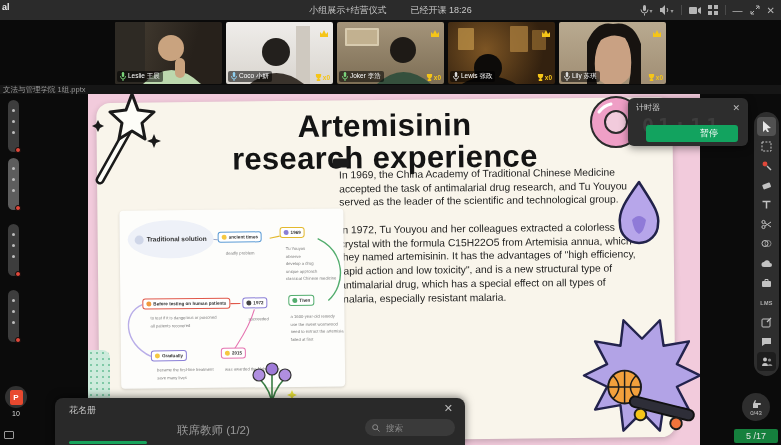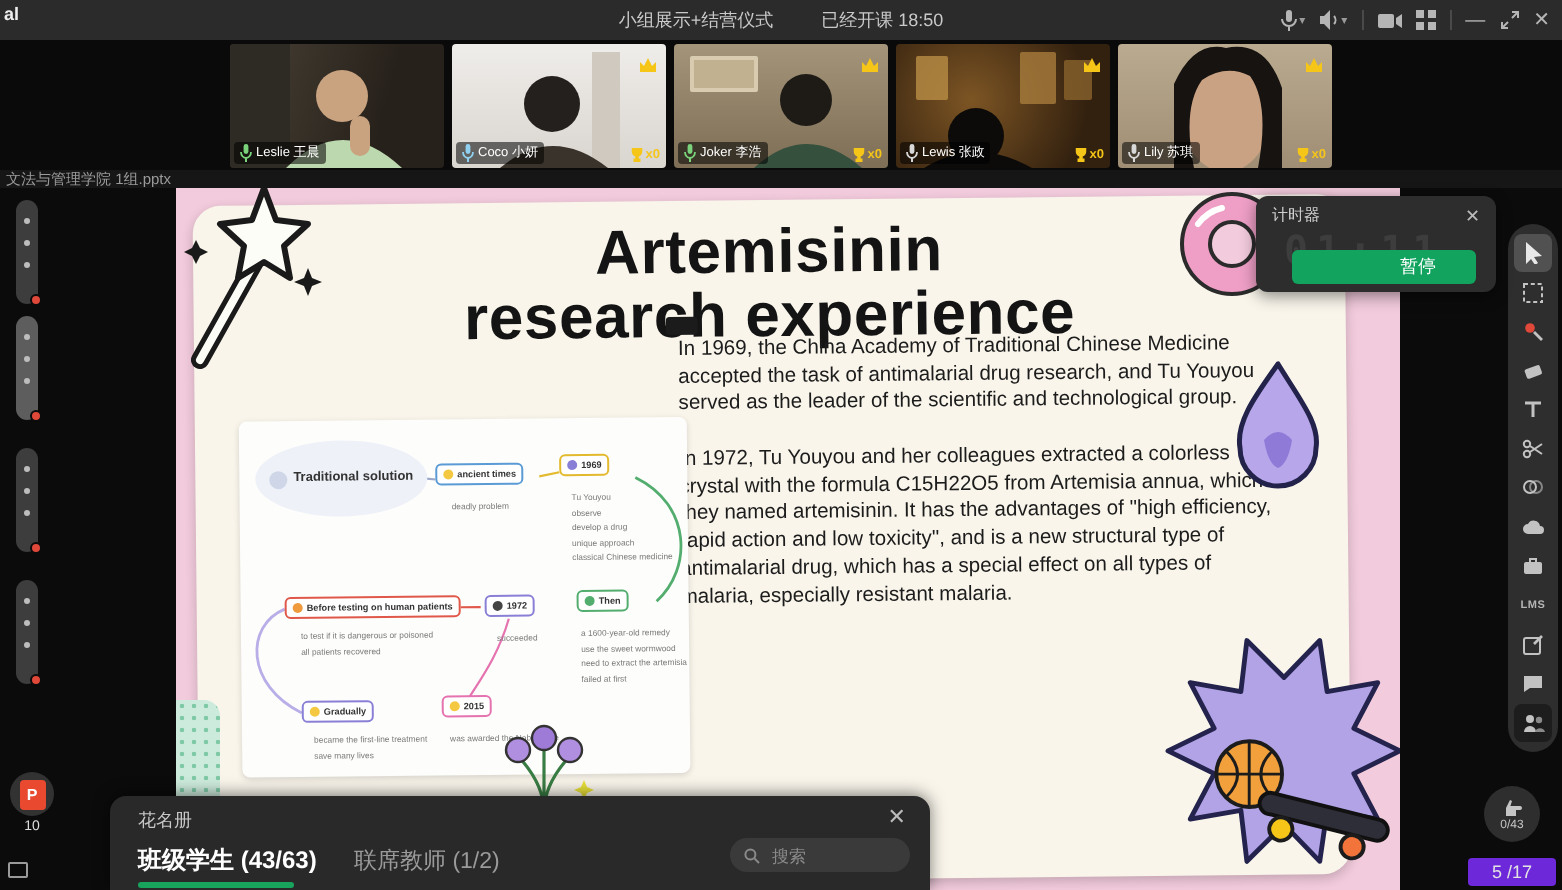--- a/index.html
+++ b/index.html
@@ -107,31 +107,31 @@
   .rtool{position:absolute;left:754px;top:112px;width:25px;height:264px;background:#2e2e2e;border-radius:13px;
     display:flex;flex-direction:column;align-items:center;justify-content:space-between;padding:5px 0;z-index:4;}
   .ticon{width:19px;height:19px;display:flex;align-items:center;justify-content:center;border-radius:4px;
     color:#c2c2c2;font-size:10px;}
   .ticon.active{background:#515151;}
   .ticon.dark{background:#1d1d1d;}
   .lms{font-size:5.5px;font-weight:bold;color:#b5b5b5;letter-spacing:.3px;}
   .handbtn{position:absolute;left:742px;top:393px;width:28px;height:28px;border-radius:50%;background:#2e2e2e;
     display:flex;flex-direction:column;align-items:center;justify-content:center;z-index:4;}
   .handstat{font-size:6px;color:#c5c5c5;margin-top:1px;}
-  .pagepill{position:absolute;left:734px;top:429px;width:44px;height:14px;background:#6d28d9;border-radius:2px;
+  .pagepill{position:absolute;left:734px;top:429px;width:44px;height:14px;background:#15803d;border-radius:2px;
     color:#e3e3e3;font-size:9px;display:flex;align-items:center;justify-content:center;z-index:4;}
 </style>
 </head>
 <body>
 
 <div class="stage">
 
   <div class="titlebar">
     <span>小组展示+结营仪式</span>
-    <span>已经开课 18:50</span>
+    <span>已经开课 18:26</span>
   </div>
   <div class="tb-frag">al</div>
   <div class="tb-right">
     <span class="tb-btn">
       <svg width="9" height="11" viewBox="0 0 9 11">
           <rect x="3" y="0" width="3" height="6" rx="1.5" fill="#b5b5b5"></rect>
           <path d="M1 4.5a3.5 3.5 0 0 0 7 0" stroke="#b5b5b5" fill="none"></path>
           <rect x="4" y="8.5" width="1" height="2" fill="#b5b5b5"></rect>
         </svg>
       <span class="caret">▾</span>
@@ -446,21 +446,20 @@
       <span>计时器</span>
       <span class="timer-close">✕</span>
     </div>
     <div class="timer-digits">01:11</div>
     <button class="timer-pause">暂停</button>
   </div>
 
   <div class="roster">
     <div class="roster-title">花名册</div>
     <div class="roster-close">✕</div>
-    <div class="rtab1">班级学生 (43/63)</div>
     <div class="rtab1-line"></div>
     <div class="rtab2">联席教师 (1/2)</div>
     <div class="rsearch">
       <svg width="8" height="8" viewBox="0 0 8 8">
           <circle cx="3.2" cy="3.2" r="2.5" stroke="#8a8a8a" fill="none"></circle>
           <line x1="5.2" y1="5.2" x2="7.5" y2="7.5" stroke="#8a8a8a"></line>
         </svg>
       <input placeholder="搜索" style="">
     </div>
   </div>

